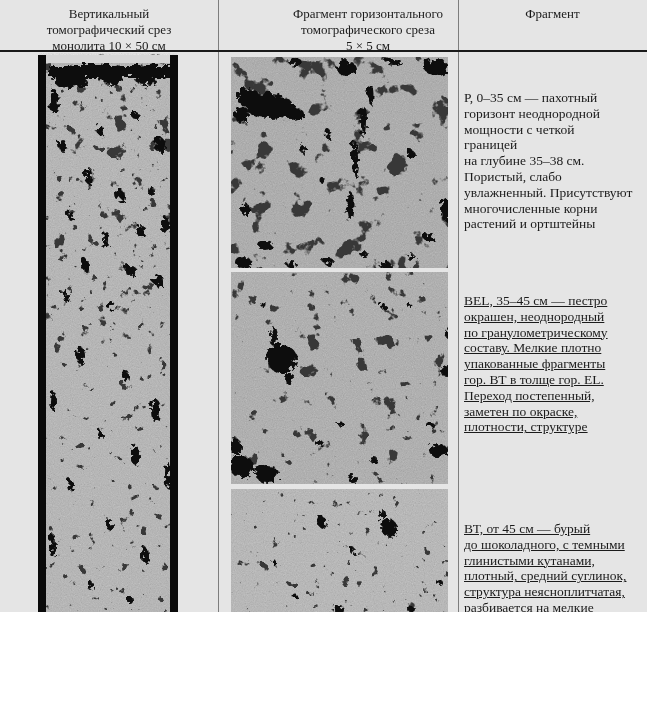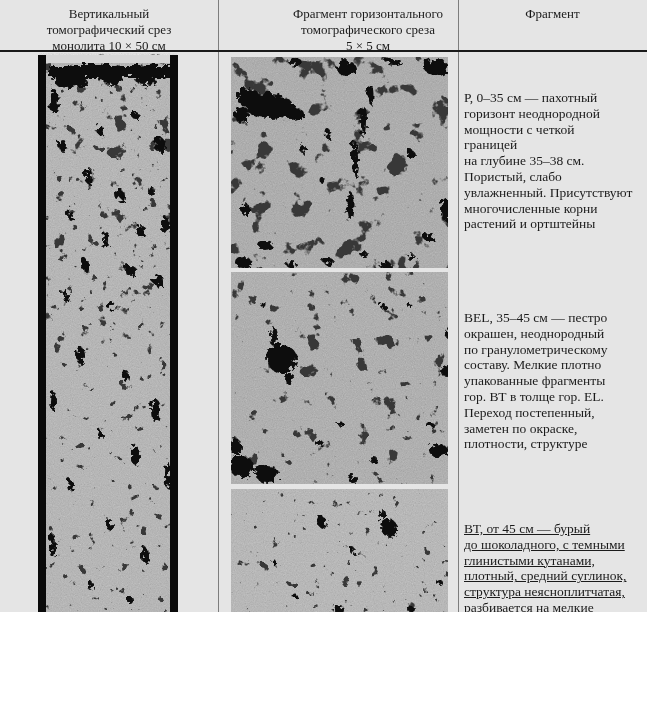--- a/index.html
+++ b/index.html
@@ -32,21 +32,21 @@
   .frag2{top:272px;height:212px;}
   .frag3{top:489px;height:209px;}
   .frag svg,.scan-vertical svg{display:block;}
   .desc{
     position:absolute;left:464px;width:182px;
     font-size:13.5px;line-height:15.8px;
     white-space:pre-line;
     z-index:2;
   }
   .desc1{top:90px;}
-  .desc2{top:310px;}
+  .desc2{top:293px;text-decoration:underline;}
   .desc3{top:521px;text-decoration:underline;}
 </style>
 </head>
 <body>
 
 <div class="page">
 
   <svg width="0" height="0" style="position:absolute" aria-hidden="true">
     <defs>
       <filter id="grain" x="-5%" y="-5%" width="110%" height="110%">

